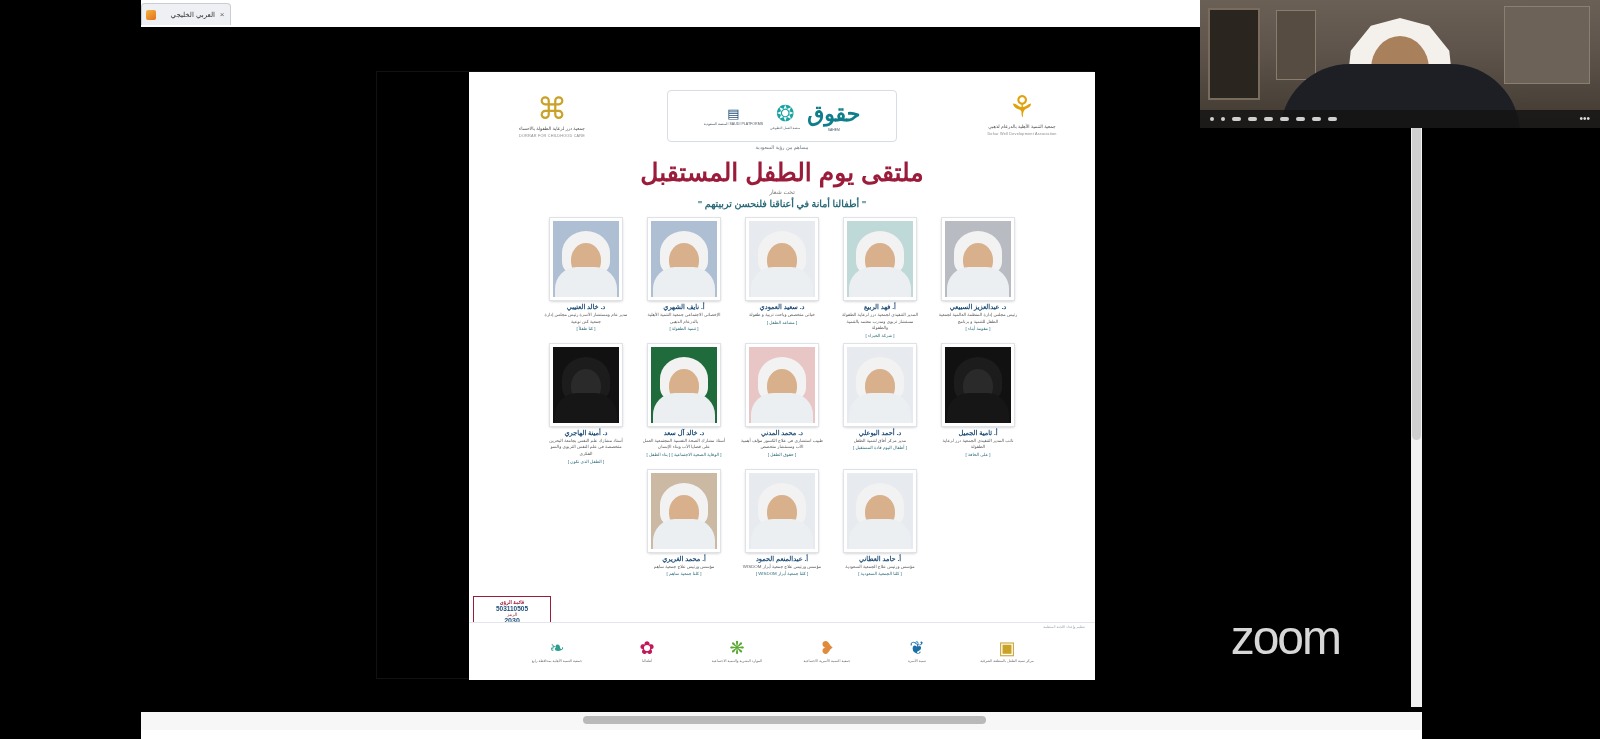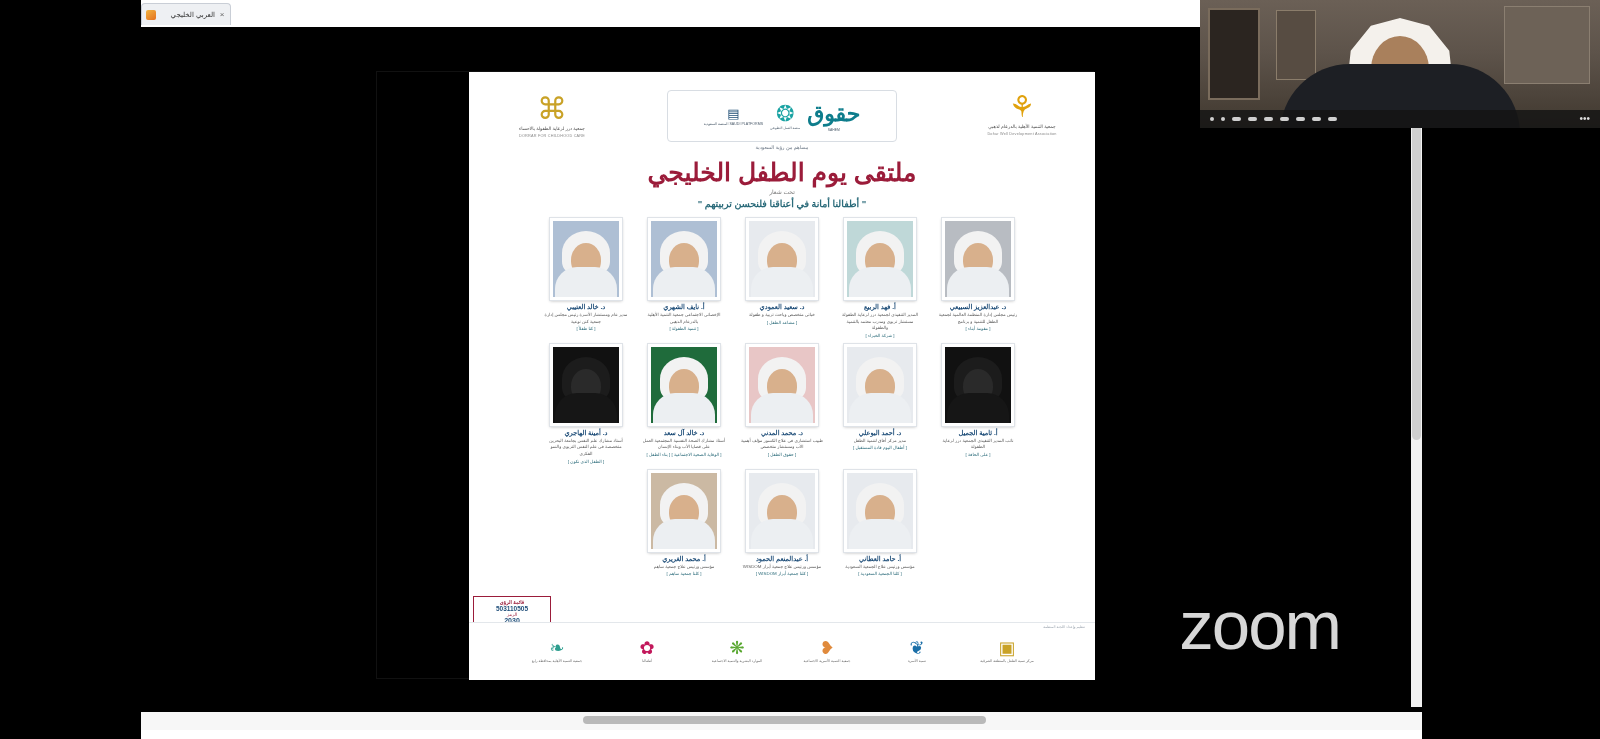--- a/index.html
+++ b/index.html
@@ -211,21 +211,21 @@
     background: #f7f7f7;
   }
   .hthumb {
     position: absolute; left: 583px; top: 716px; width: 403px; height: 8px;
     background: #b9b9b9; border-radius: 5px;
   }
 
   
   .zoom-wm {
     position: absolute; right: 82px; bottom: 42px;
-    font-size: 69px; color: #d7d7d7; letter-spacing: -2px;
+    font-size: 48px; color: #d7d7d7; letter-spacing: -2px;
     font-family: "Liberation Sans", sans-serif;
     text-align: right;
   }
 
   
   .pip {
     position: absolute; right: 0; top: 0; width: 400px; height: 128px;
     background: #3a3632; overflow: hidden;
   }
   .pip .room {
@@ -334,21 +334,21 @@
               <span class="mid-txt">منصة العمل التطوعي</span>
             </div>
             <div class="cblock">
               <span class="sakem">حقوق</span>
               <span class="mid-txt">SAHEM</span>
             </div>
           </div>
           <div class="center-sub">مساهم من رؤية السعودية</div>
         </div>
 
-        <div class="slide-title">ملتقى يوم الطفل الخليجي</div>
+        <div class="slide-title">ملتقى يوم الطفل المستقبل</div>
         <div class="slide-sub1">تحت شعار</div>
         <div class="slide-sub2">" أطفالنا أمانة في أعناقنا فلنحسن تربيتهم "</div>
 
         <div class="grid">
           <div class="row">
             <div class="card">
               <div class="photo bg-blue">
                   <div class="ghutra"></div>
                   <div class="head"></div>
                   <div class="thobe"></div>

